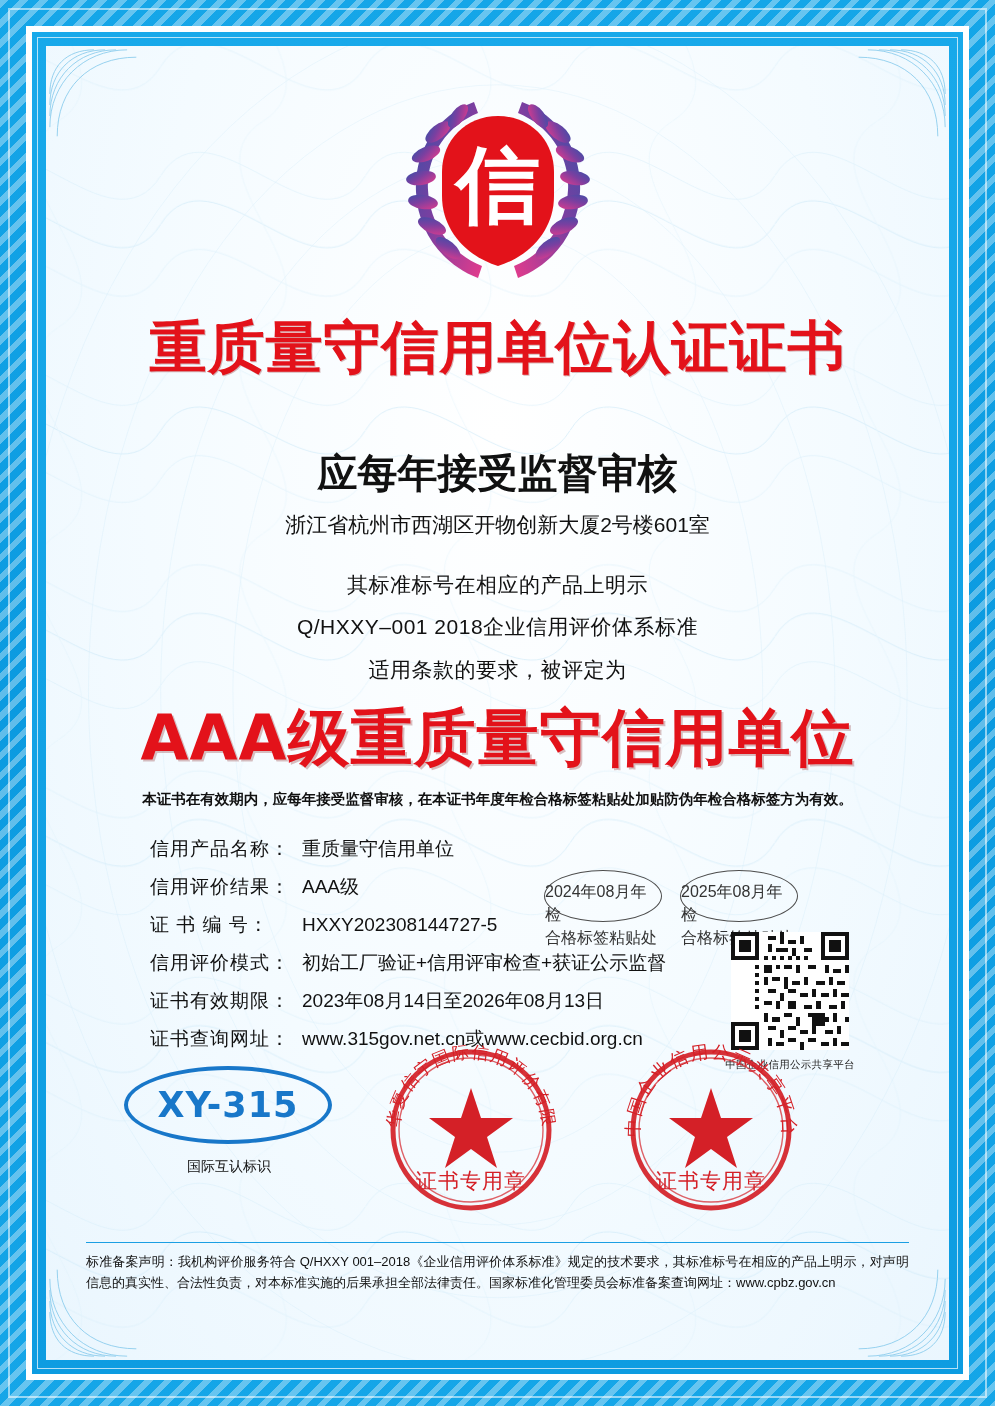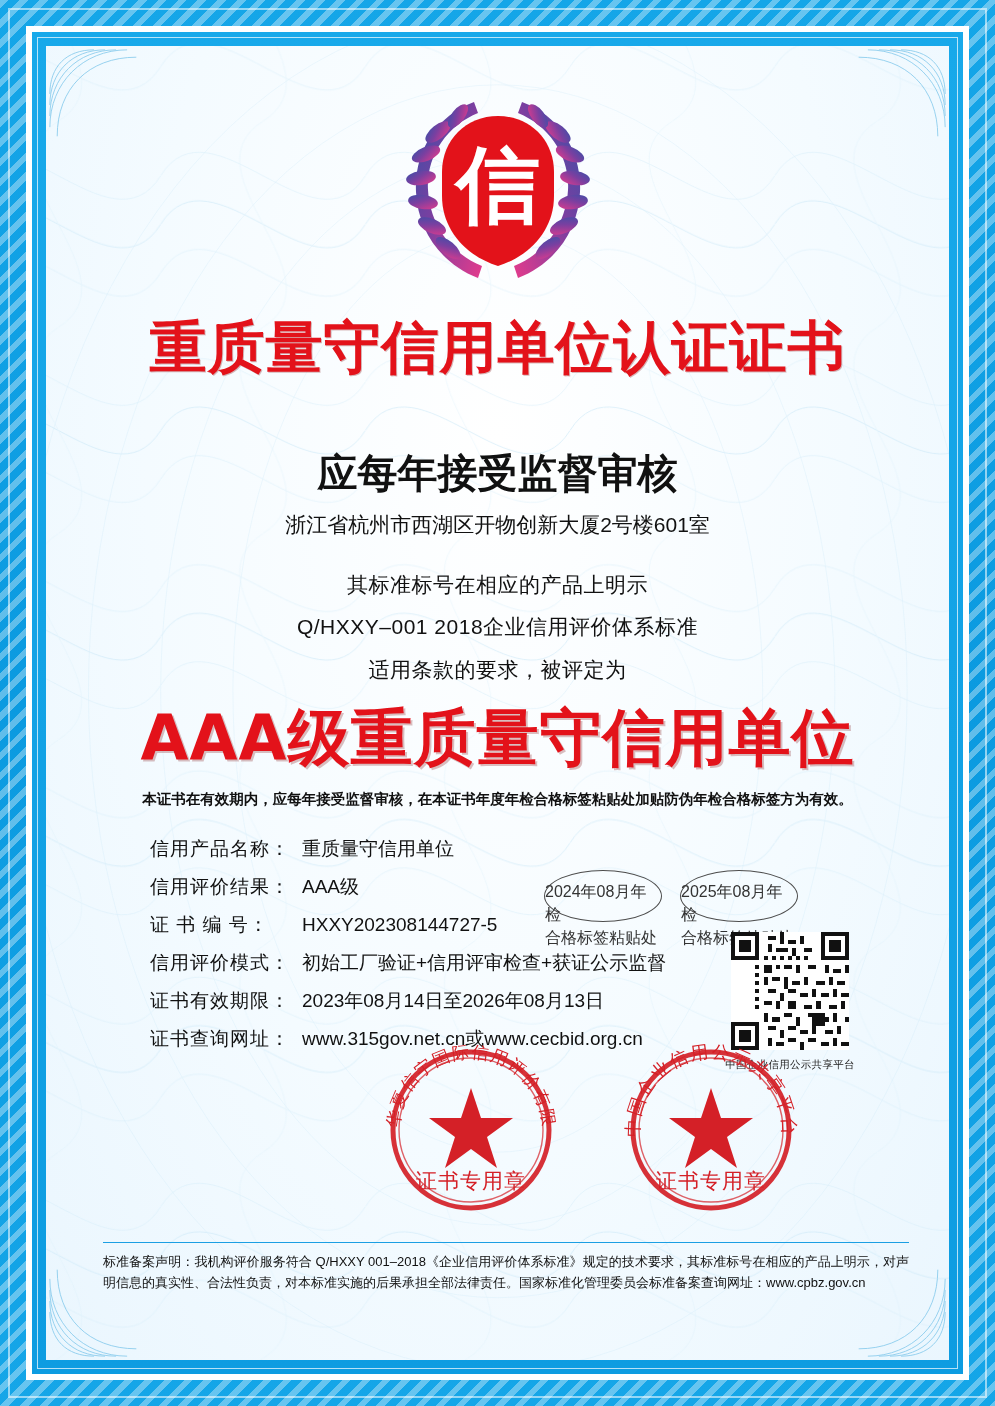--- a/index.html
+++ b/index.html
@@ -245,21 +245,20 @@
   .footer {
     position: absolute;
     left: 40px; right: 40px;
     top: 1196px;
     border-top: 1.4px solid #1b9fe3;
     padding-top: 8px;
     font-size: 13px;
     line-height: 1.65;
     color: #111;
     text-align: justify;
-    margin-left: 17px;
   }
 </style>
 </head>
 <body>
 
 <div class="cert">
 
   <div class="frame-outer"></div>
   <div class="frame-mid"></div>
   <div class="frame-inner-band"></div>
@@ -502,20 +501,26 @@
           <rect x="19" y="26" width="2" height="1"></rect>
             <rect x="22" y="27" width="2" height="1"></rect>
           <rect x="25" y="26" width="1" height="2"></rect>
             <rect x="27" y="27" width="2" height="1"></rect>
           <rect x="20" y="20" width="3" height="3"></rect>
         </g>
       </svg>
       <div class="qr-cap">中国企业信用公示共享平台</div>
     </div>
 
+    <div class="xy-badge">
+      <div class="xy-oval">
+        <span>XY-315</span>
+      </div>
+      <div class="xy-cap">国际互认标识</div>
+    </div>
 
     <svg class="stamp stamp1" viewBox="0 0 200 200">
       <defs>
         <path id="arc1" d="M28,100 A72,72 0 0 1 172,100"></path>
       </defs>
       <circle cx="100" cy="100" r="78" fill="none" stroke="#d42027" stroke-width="5" opacity="0.92"></circle>
       <circle cx="100" cy="100" r="72" fill="none" stroke="#d42027" stroke-width="1.4" opacity="0.7"></circle>
       <text font-family="DejaVu Sans, Liberation Sans, sans-serif" font-size="17" fill="#d42027" letter-spacing="1.5">
         <textPath href="#arc1" startOffset="50%" text-anchor="middle">北京华夏信宇国际信用评价有限公司</textPath>
       </text>

